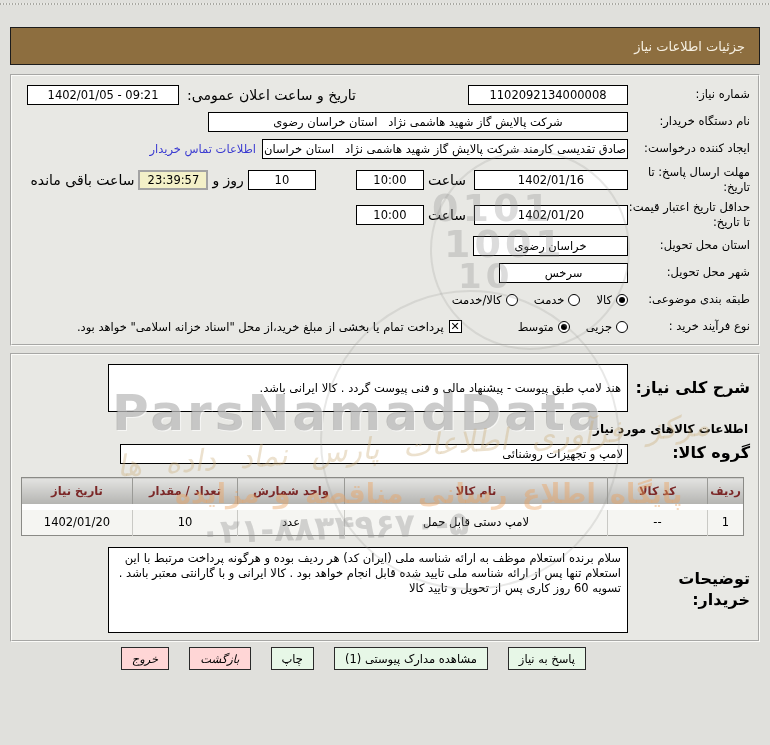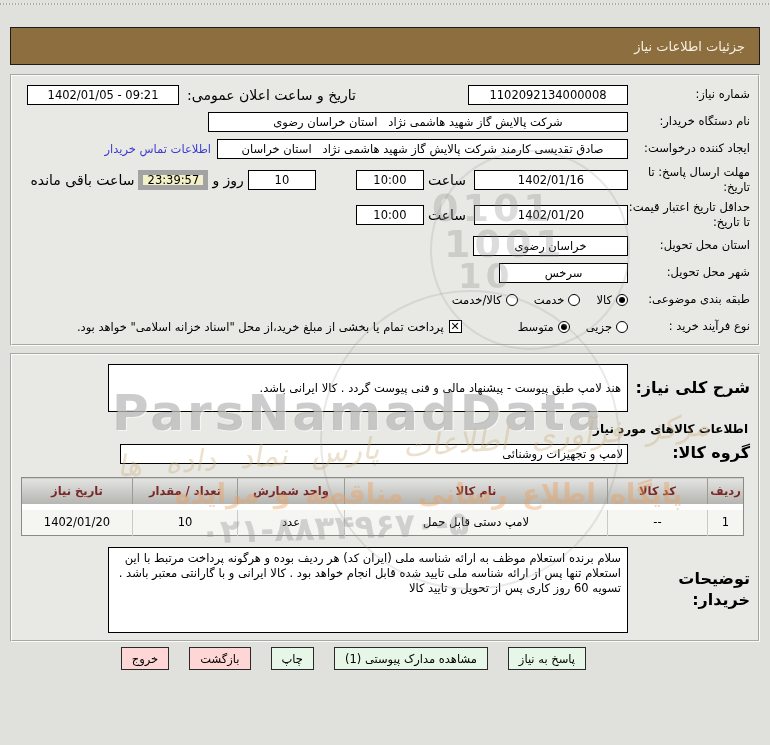--- a/index.html
+++ b/index.html
@@ -40,21 +40,21 @@
   .tbox{
     background:#fff;border:1px solid #000;height:20px;
     display:flex;align-items:center;justify-content:center;
     font-size:11.5px;padding:0 4px;white-space:pre;overflow:hidden;
   }
   .ltr{direction:ltr;unicode-bidi:embed;}
   .sp8{width:8px;flex-shrink:0;} .sp4{width:4px;flex-shrink:0;} .sp40{width:40px;flex-shrink:0;}
   .sp112{width:112px;flex-shrink:0;}
   .inline-label{font-size:14px;white-space:nowrap;}
   .link{color:var(--link,#3b3bd1);font-size:11.5px;margin-right:6px;cursor:pointer;white-space:nowrap;}
-  .yellow{background:var(--countdown_bg,#f3f0c8);border:5px solid #a3a3a3;}
+  .yellow{background:var(--countdown_bg,#f3f0c8);border:2px solid #a3a3a3;}
   .radio{width:12px;height:12px;border:1px solid #000;border-radius:50%;background:#fff;
     display:inline-flex;align-items:center;justify-content:center;margin-left:4px;flex-shrink:0;}
   .radio.on::after{content:"";width:6px;height:6px;border-radius:50%;background:#000;}
   .opt{display:inline-flex;align-items:center;margin-left:16px;font-size:11.5px;cursor:pointer;}
   .checkbox{width:13px;height:13px;border:1px solid #000;background:#fff;margin-left:5px;flex-shrink:0;
     display:inline-flex;align-items:center;justify-content:center;font-size:11px;line-height:1;cursor:pointer;}
   .checkbox.on::after{content:"✕";}
   .note-text{font-size:11.5px;}
   .bigbox{background:#fff;border:1px solid #000;font-size:11.5px;padding:3px 6px;line-height:1.3;}
   .desc-box{width:520px;height:48px;display:flex;align-items:center;}
@@ -69,21 +69,21 @@
     height:26px;border-left:1px solid #9a9a96;padding:0 2px;}
   .goods-table th:last-child{border-left:none;}
   .goods-table td{font-size:11.5px;text-align:center;height:26px;
     border-left:1px solid #c9c9c5;background:#f5f5f2;padding:0 2px;}
   .goods-table td:last-child{border-left:none;}
   .goods-table tr.gap td{height:6px;background:#fff;border-left:none;}
   .buttons{display:flex;gap:20px;margin:5px 184px 0 0;}
   .btn{height:23px;border:1px solid #2a2a2a;font-size:11.5px;padding:0 10px;
     display:flex;align-items:center;cursor:pointer;font-family:"DejaVu Sans",sans-serif;}
   .btn.green{background:var(--button_green_bg,#e7f7e7);}
-  .btn.pink{background:var(--button_pink_bg,#ffd6d6);}
+  .btn.pink{background:var(--button_pink_bg,#ffd6d6);font-style:italic;}
   .btn.back{margin-left:-10px;}
   
   .wm{position:absolute;pointer-events:none;z-index:30;}
   .wm-circle{border:2px solid rgba(150,150,145,.22);border-radius:50%;}
   .wm-digits{font-weight:bold;color:rgba(140,140,140,.30);letter-spacing:4px;font-size:38px;direction:ltr;}
   .wm-brand{font-weight:bold;font-size:50px;letter-spacing:3px;color:rgba(120,120,120,.38);
     direction:ltr;text-shadow:1px 1px 0 rgba(255,255,255,.6);}
   .wm-script{font-style:italic;font-size:30px;color:rgba(200,168,115,.35);transform:rotate(-4deg);word-spacing:14px;white-space:nowrap;}
   .wm-tagline{font-weight:bold;font-size:27px;color:rgba(235,160,90,.42);word-spacing:5px;white-space:nowrap;}
   .wm-phone{font-weight:bold;font-size:33px;color:rgba(140,140,140,.35);direction:ltr;transform:rotate(-2deg);letter-spacing:2px;}
@@ -108,21 +108,21 @@
     <div class="tbox ltr" style="width:152px">1402/01/05 - 09:21</div>
   </div>
 
   <div class="frow">
     <div class="flabel">نام دستگاه خریدار:</div>
     <div class="tbox" style="width:420px">شرکت پالایش گاز شهید هاشمی نژاد   استان خراسان رضوی</div>
   </div>
 
   <div class="frow">
     <div class="flabel">ایجاد کننده درخواست:</div>
-    <div class="tbox" style="width:411px">صادق تقدیسی کارمند شرکت پالایش گاز شهید هاشمی نژاد   استان خراسان</div>
+    <div class="tbox" style="width:366px">صادق تقدیسی کارمند شرکت پالایش گاز شهید هاشمی نژاد   استان خراسان</div>
     <span class="link">اطلاعات تماس خریدار</span>
   </div>
 
   <div class="frow frow-tall">
     <div class="flabel">مهلت ارسال پاسخ: تا تاریخ:</div>
     <div class="tbox ltr" style="width:154px">1402/01/16</div>
     <div class="sp8"></div>
     <span class="inline-label">ساعت</span>
     <div class="sp4"></div>
     <div class="tbox ltr" style="width:68px">10:00</div>

